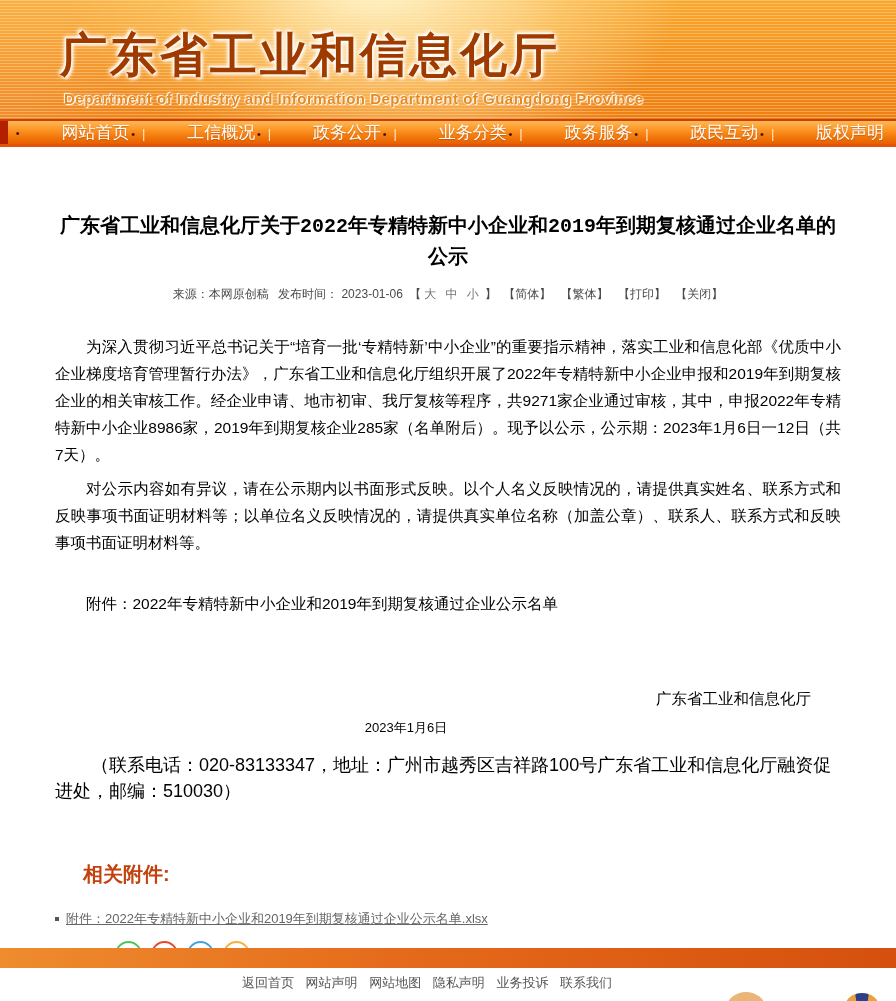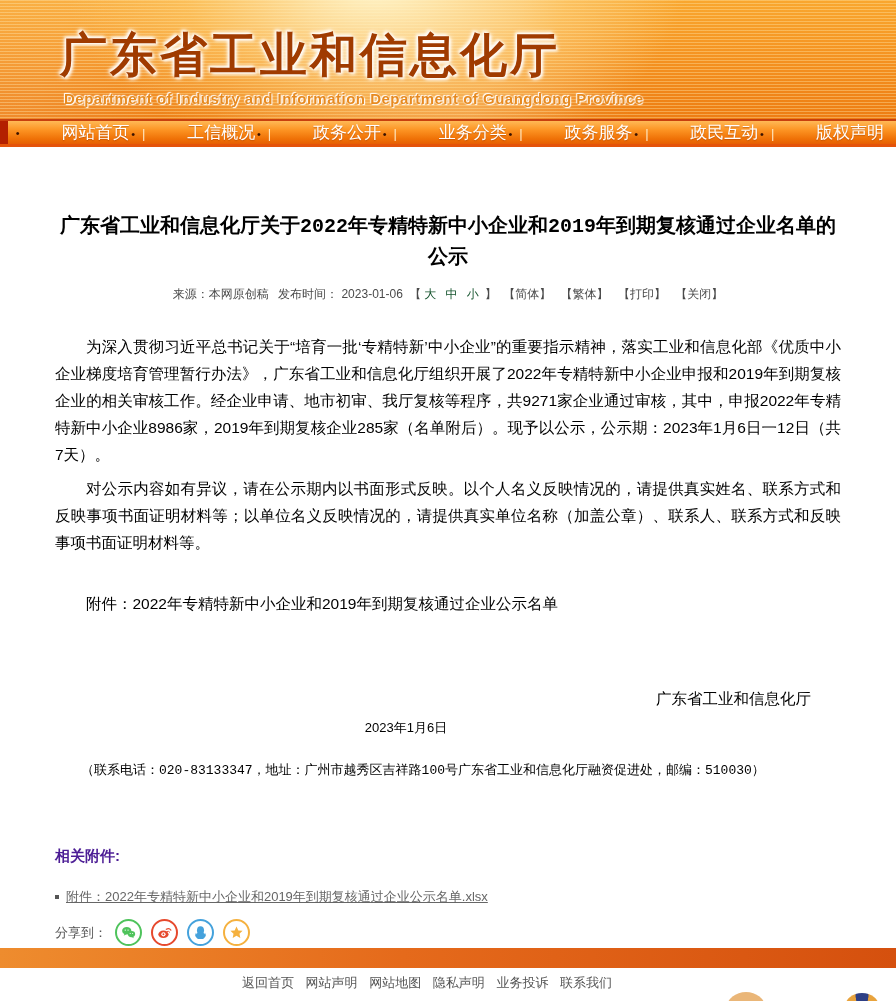--- a/index.html
+++ b/index.html
@@ -41,32 +41,32 @@
   .nav-inner { display:flex; align-items:center; justify-content:space-evenly; width:100%; padding:0 10px 0 14px; }
   .nav-item { color:#fff; font-size:17px; text-decoration:none; white-space:nowrap; cursor:pointer; text-shadow:0 1px 1px rgba(160,60,0,.5);margin-left:40px; }
   .nav-dot { color:#3a1200; font-size:11px; }
   .nav-pipe { color:rgba(255,238,205,.95); font-size:13px; padding-left:7px; }
 
   
   .content { width:786px; margin:0 auto; color:#000; }
   .article-title { margin-top:64px; font-size:20px; font-weight:bold; line-height:31px; text-align:center; color:#000;font-family:Liberation Mono, monospace; }
   .article-meta { margin-top:13px; text-align:center; font-size:12px; color:#4a4a4a; }
   .article-meta span { margin:0 3px; }
-  .meta-sizes { color:#14532d; letter-spacing:3px; }
+  .meta-sizes { color:#737373; letter-spacing:3px; }
   .meta-bracket { color:#4a4a4a; margin:0 !important; }
   .meta-tool { cursor:pointer; }
   .article-body { margin-top:30px; font-size:15.5px; line-height:27px; text-align:justify; }
   .article-body p { text-indent:2em; margin-bottom:7px; }
   .attachment-line { margin-top:38px; font-size:15.5px; text-indent:2em; }
   .signature { margin-top:74px; text-align:right; padding-right:30px; font-size:15.5px; }
   .sig-date { margin-top:9px; text-align:center; padding-right:84px; font-size:13px; }
-  .contact { margin-top:15px; font-size:13px; line-height:38px; text-indent:2em;font-family:Liberation Mono, monospace; }
-
-  
-  .related-heading { margin-top:57px; font-size:15px; font-weight:bold; color:#4c1d95; }
+  .contact { margin-top:15px; font-size:18px; line-height:26px; text-indent:2em; }
+
+  
+  .related-heading { margin-top:57px; font-size:20px; font-weight:bold; color:#c2410c;margin-left:28px; }
   .attachment-link-row { margin-top:22px; font-size:13px; color:#666; display:flex; align-items:center;text-decoration:underline; }
   .bullet-square { display:inline-block; width:4px; height:4px; background:#555; margin-right:7px; flex:none; }
   .attachment-link { color:#666; text-decoration:none; cursor:pointer; }
   .share-row { margin-top:13px; display:flex; align-items:center; font-size:13px; color:#555; }
   .share-label { margin-right:8px; }
   .share-icon { width:27px; height:27px; border-radius:50%; border:2px solid; display:flex; align-items:center; justify-content:center; margin-right:9px; cursor:pointer; background:#fff; }
   .share-icon svg { width:17px; height:17px; display:block; }
   .ic-wechat { border-color:#4fc35c; }
   .ic-weibo  { border-color:#e6492d; }
   .ic-qq     { border-color:#45a2dc; }

